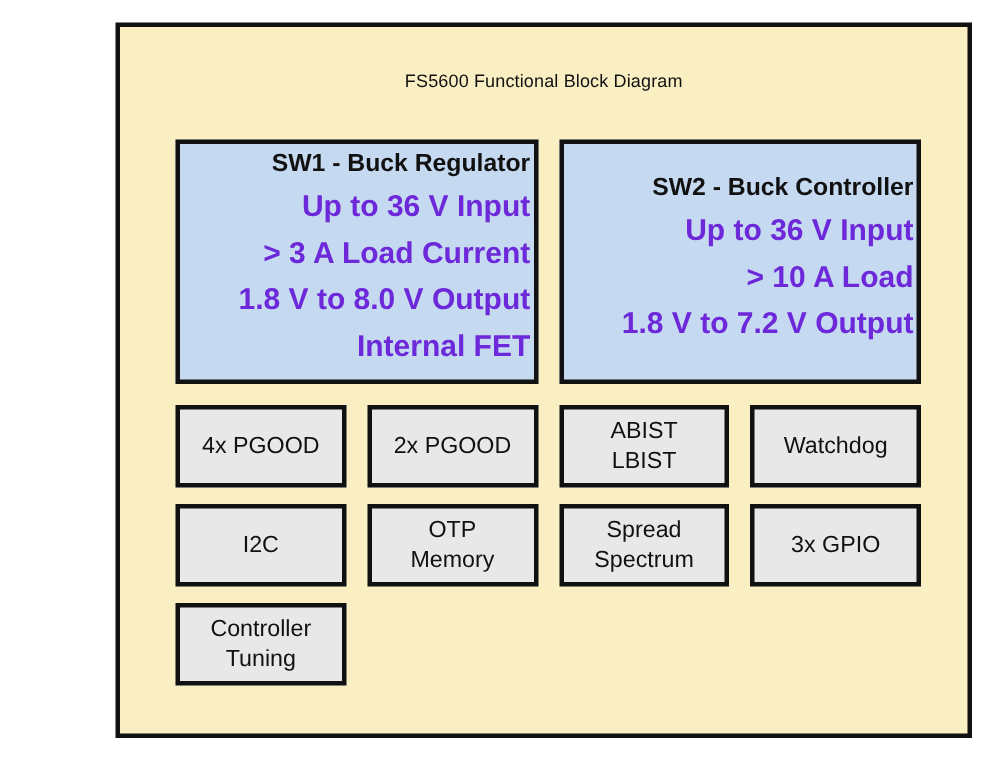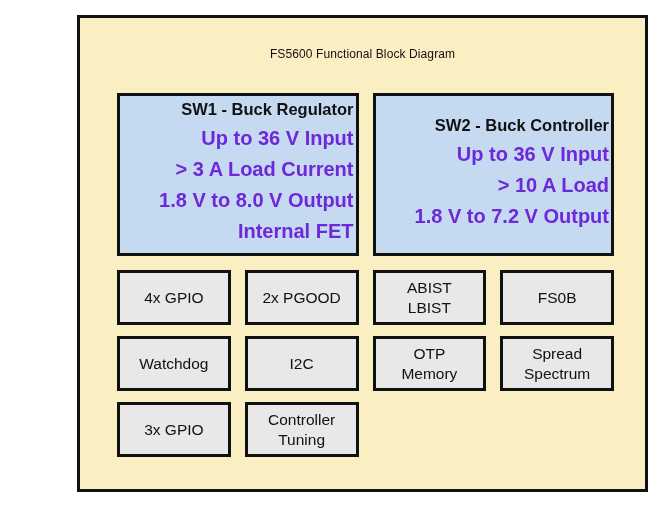--- a/index.html
+++ b/index.html
@@ -135,31 +135,28 @@
         <div class="sw-title">SW2 - Buck Controller</div>
         <div class="sw-line">Up to 36 V Input</div>
         <div class="sw-line">&gt; 10 A Load</div>
         <div class="sw-line">1.8 V to 7.2 V Output</div>
       </div>
 
     </div>
 
     <div class="feature-grid" id="feature-grid">
         <div class="feature-box">
-          <span>4x GPIO</span>
+          <span>4x PGOOD</span>
         </div>
         <div class="feature-box">
           <span>2x PGOOD</span>
         </div>
         <div class="feature-box">
           <span>ABIST</span>
           <span>LBIST</span>
-        </div>
-        <div class="feature-box">
-          <span>FS0B</span>
         </div>
         <div class="feature-box">
           <span>Watchdog</span>
         </div>
         <div class="feature-box">
           <span>I2C</span>
         </div>
         <div class="feature-box">
           <span>OTP</span>
           <span>Memory</span>

